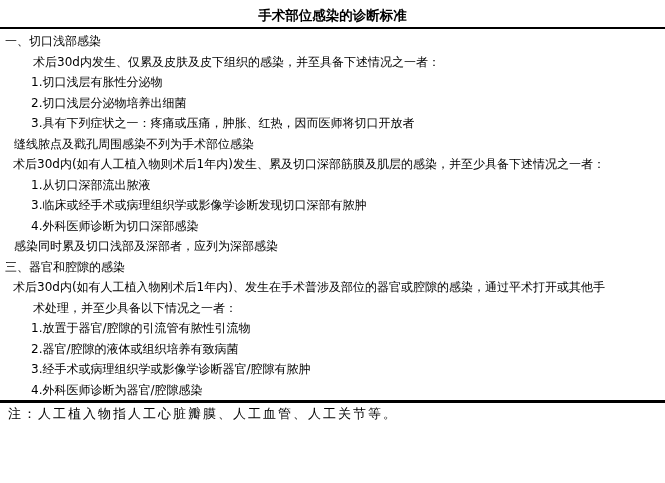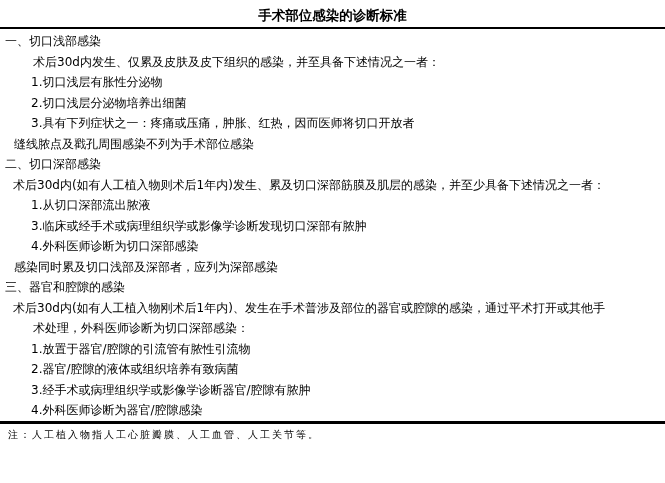--- a/index.html
+++ b/index.html
@@ -41,50 +41,49 @@
     overflow: hidden;
   }
   .line.section { padding-left: 0; }
   .line.flush   { padding-left: 0; margin-left: 28px; }
   .line.indent  { padding-left: 8px; }
   .line.hang    { padding-left: 9px; font-family: Liberation Serif, serif; }
   .line.item    { padding-left: 26px; }
   .note {
     padding: 3px 4px 0 8px;
     font-family: "DejaVu Serif", serif;
-    font-size: 10px;
+    font-size: 13px;
     line-height: 15px;
     letter-spacing: 2px;
     white-space: nowrap;
   }
 </style>
 </head>
 <body>
 
 <div class="page">
   <div class="title">手术部位感染的诊断标准</div>
 
   <div class="rule rule-top"></div>
 
   <div class="content" id="content">
       <div class="line section">一、切口浅部感染</div>
       <div class="line flush">术后30d内发生、仅累及皮肤及皮下组织的感染，并至具备下述情况之一者：</div>
       <div class="line item">1.切口浅层有胀性分泌物</div>
       <div class="line item">2.切口浅层分泌物培养出细菌</div>
       <div class="line item">3.具有下列症状之一：疼痛或压痛，肿胀、红热，因而医师将切口开放者</div>
       <div class="line hang">缝线脓点及戳孔周围感染不列为手术部位感染</div>
-      <div class="line section">二、切口深部感染</div>
       <div class="line indent">术后30d内(如有人工植入物则术后1年内)发生、累及切口深部筋膜及肌层的感染，并至少具备下述情况之一者：</div>
       <div class="line item">1.从切口深部流出脓液</div>
       <div class="line item">3.临床或经手术或病理组织学或影像学诊断发现切口深部有脓肿</div>
       <div class="line item">4.外科医师诊断为切口深部感染</div>
       <div class="line hang">感染同时累及切口浅部及深部者，应列为深部感染</div>
       <div class="line section">三、器官和腔隙的感染</div>
       <div class="line indent">术后30d内(如有人工植入物刚术后1年内)、发生在手术普涉及部位的器官或腔隙的感染，通过平术打开或其他手</div>
-      <div class="line flush">术处理，外科医师诊断为切口深部感染：</div>
+      <div class="line flush">术处理，并至少具备以下情况之一者：</div>
       <div class="line item">1.放置于器官/腔隙的引流管有脓性引流物</div>
       <div class="line item">2.器官/腔隙的液体或组织培养有致病菌</div>
       <div class="line item">3.经手术或病理组织学或影像学诊断器官/腔隙有脓肿</div>
       <div class="line item">4.外科医师诊断为器官/腔隙感染</div>
     </div>
 
   <div class="rule rule-bottom"></div>
 
   <div class="note">注：人工植入物指人工心脏瓣膜、人工血管、人工关节等。</div>
 </div>

